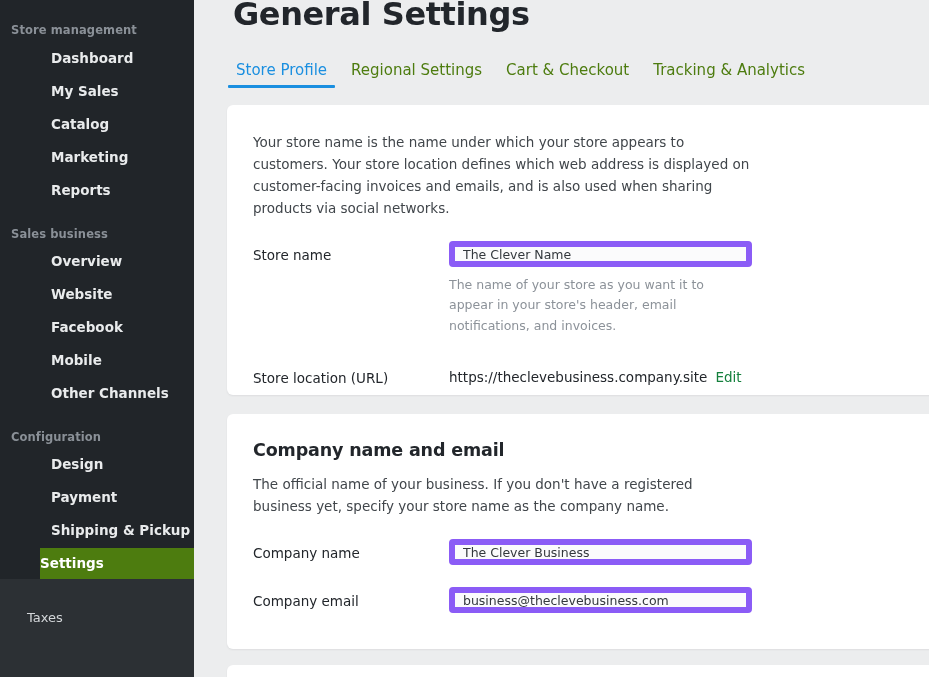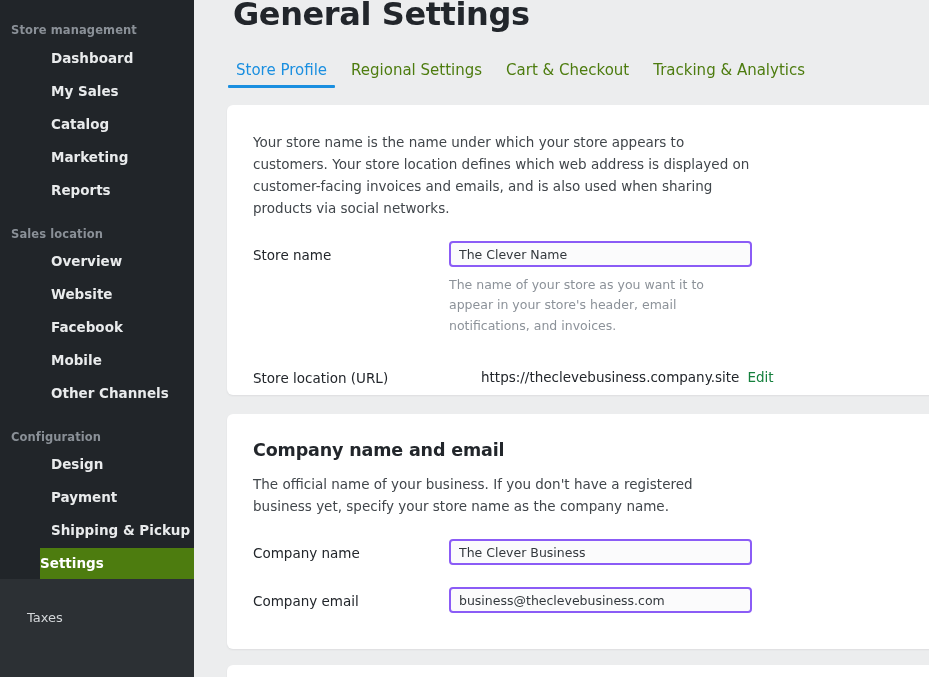--- a/index.html
+++ b/index.html
@@ -190,21 +190,21 @@
     padding-top: 6px;
     line-height: 1.2;
   }
 
   .field-control { flex: 1; }
 
   .text-input {
     display: block;
     width: 303px;
     height: 26px;
-    border: 2px solid #8b5cf6;
+    border: 6px solid #8b5cf6;
     border-radius: 4px;
     background: #fbfbfc;
     font-family: "DejaVu Sans", "Liberation Sans", sans-serif;
     font-size: 12.5px;
     color: #33383d;
     padding: 0 8px;
     outline: none;
   }
 
   .field-hint {
@@ -222,38 +222,38 @@
     line-height: 1.2;
   }
 
   .edit-link {
     color: #15803d;
     margin-left: 8px;
     cursor: pointer;
     text-decoration: none;
   }
 
-  .row-url { margin-top: 28px; gap: 32px; }
+  .row-url { margin-top: 28px; }
 </style>
 </head>
 <body>
 
 <div class="app">
 
   <nav class="sidebar">
 
     <div class="nav-row nav-section-title" style="top:25px;">Store management</div>
 
     <div class="nav-row nav-item" style="top:52px;">Dashboard</div>
     <div class="nav-row nav-item" style="top:85px;text-align:right;">My Sales</div>
     <div class="nav-row nav-item" style="top:118px;">Catalog</div>
     <div class="nav-row nav-item" style="top:151px;">Marketing</div>
     <div class="nav-row nav-item" style="top:184px;">Reports</div>
 
-    <div class="nav-row nav-section-title" style="top:229px;">Sales location</div>
+    <div class="nav-row nav-section-title" style="top:229px;">Sales business</div>
 
     <div class="nav-row nav-item" style="top:255px;">Overview</div>
     <div class="nav-row nav-item" style="top:288px;">Website</div>
     <div class="nav-row nav-item" style="top:321px;">Facebook</div>
     <div class="nav-row nav-item" style="top:354px;">Mobile</div>
     <div class="nav-row nav-item" style="top:387px;">Other Channels</div>
 
     <div class="nav-row nav-section-title" style="top:432px;">Configuration</div>
 
     <div class="nav-row nav-item" style="top:458px;">Design</div>

